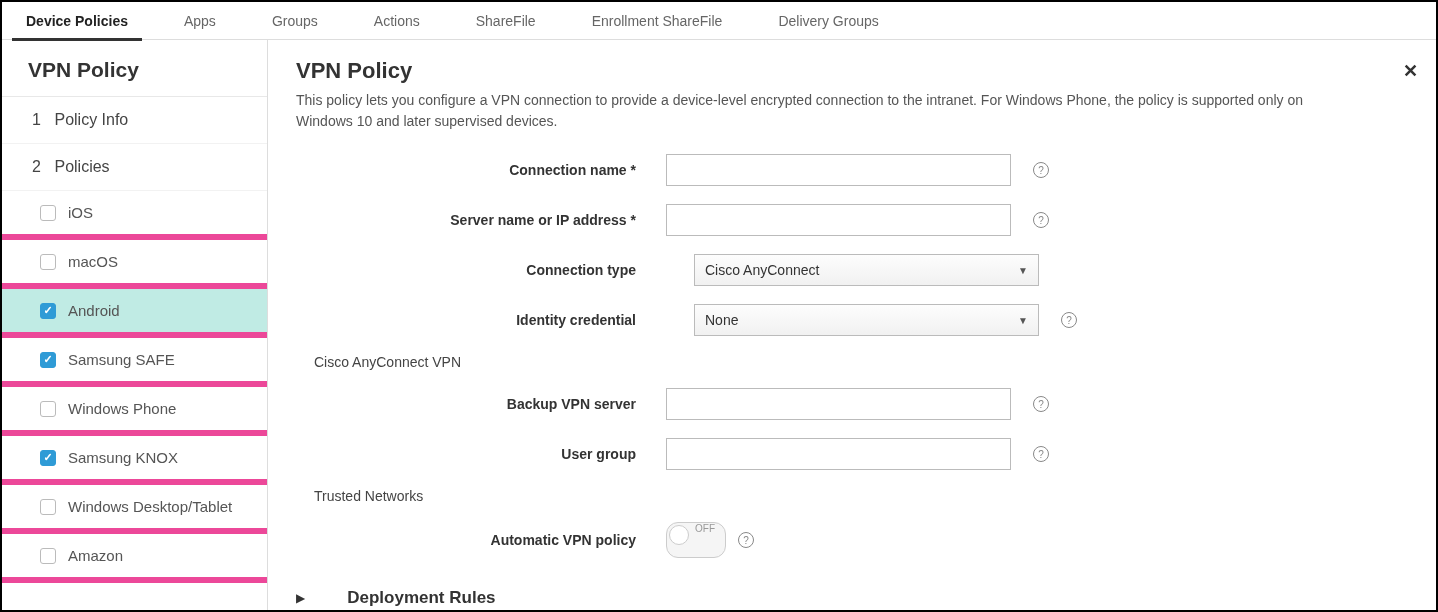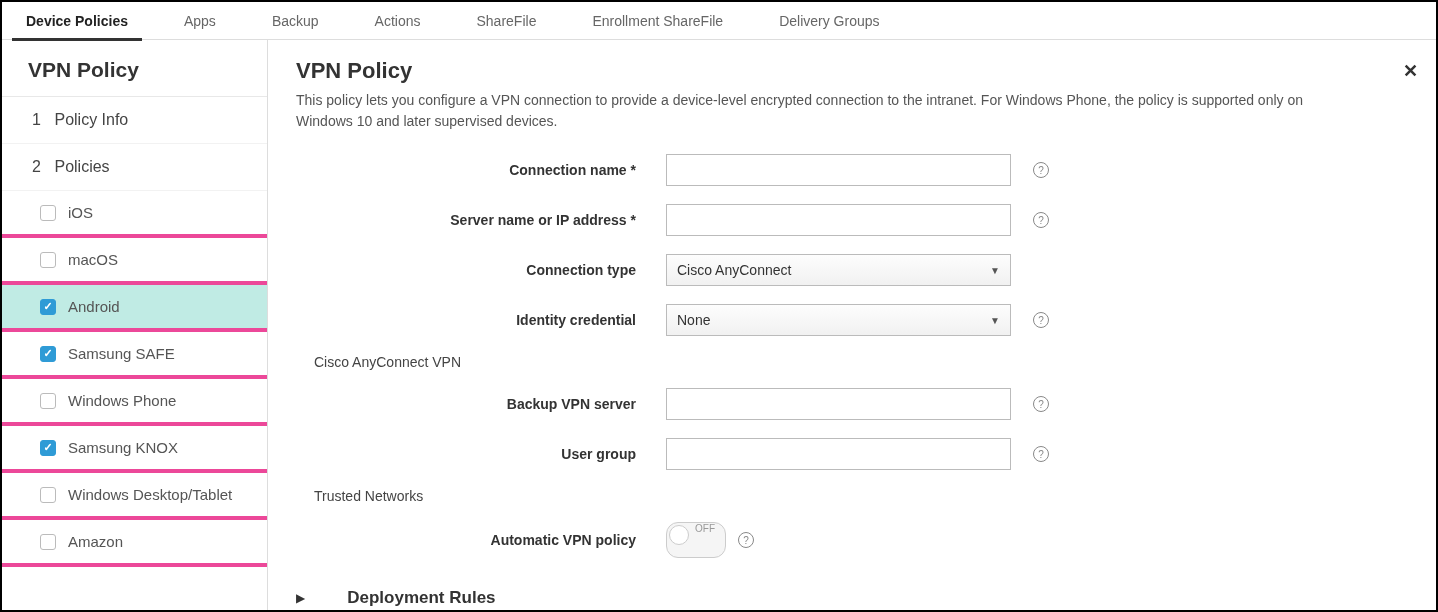--- a/index.html
+++ b/index.html
@@ -79,21 +79,21 @@
       background: #fafafa;
     }
     .platform-item {
       display: flex;
       align-items: center;
       gap: 12px;
       padding: 13px 20px 13px 38px;
       font-size: 15px;
       color: #555;
       cursor: pointer;
-      border-bottom: 4px solid #ec4899;
+      border-bottom: 6px solid #ec4899;
       background: #fff;
     }
     .platform-item.selected {
       background: #c0ebe4;
     }
     .checkbox {
       width: 16px;
       height: 16px;
       border: 1.5px solid #bbb;
       border-radius: 3px;
@@ -167,20 +167,21 @@
       width: 345px;
       height: 32px;
       border: 1px solid #bbb;
       padding: 4px 10px;
       font-size: 14px;
       background: linear-gradient(#fdfdfd, #f1f1f1);
       display: flex;
       align-items: center;
       justify-content: space-between;
       cursor: pointer;
+      margin-left: 28px;
     }
     .select-arrow {
       font-size: 10px;
       color: #555;
     }
     .help-icon {
       margin-left: 22px;
       width: 16px;
       height: 16px;
       border: 1.5px solid #888;
@@ -255,21 +256,21 @@
 <body>
 
 <div class="top-tabs">
   <div class="top-tab active">
       <span>Device Policies</span>
     </div>
   <div class="top-tab">
       <span>Apps</span>
     </div>
   <div class="top-tab">
-      <span>Backup</span>
+      <span>Groups</span>
     </div>
   <div class="top-tab">
       <span>Actions</span>
     </div>
   <div class="top-tab">
       <span>ShareFile</span>
     </div>
   <div class="top-tab">
       <span>Enrollment ShareFile</span>
     </div>

